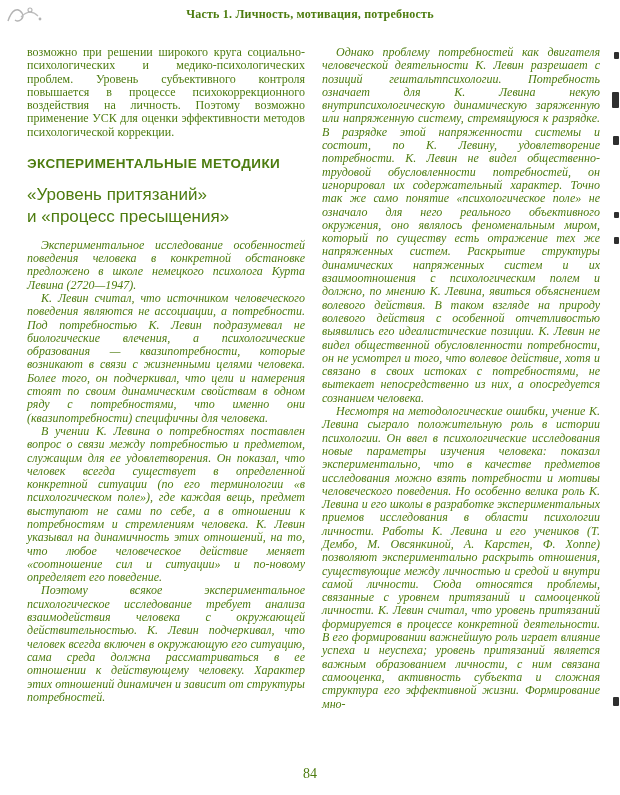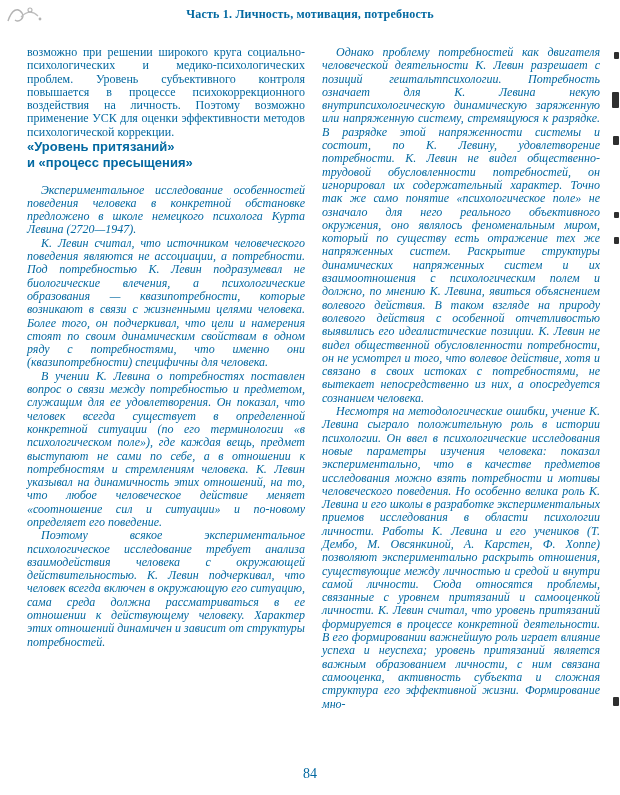--- a/index.html
+++ b/index.html
@@ -7,21 +7,21 @@
     padding: 0;
     background: #f4f4f2;
   }
   .page {
     position: relative;
     width: 620px;
     height: 795px;
     background: #ffffff;
     overflow: hidden;
     font-family: "Liberation Serif", serif;
-    color: #0369a1;
+    color: #4d7c0f;
   }
   .ornament {
     position: absolute;
     top: 3px;
     left: 5px;
     width: 40px;
     height: 24px;
     opacity: 0.75;
   }
   .running-header {
@@ -63,22 +63,22 @@
     font-weight: bold;
     font-size: 13.5px;
     letter-spacing: 0.4px;
     line-height: 1.2;
     margin: 17px 0 12px 0;
     text-align: left;
     text-indent: 0;
   }
   .sub-heading {
     font-family: "Liberation Sans", sans-serif;
-    font-weight: bold;
-    font-size: 13px;
+    font-weight: normal;
+    font-size: 17px;
     line-height: 1.25;
     margin: 0 0 12px 0;
     white-space: pre-line;
     text-align: left;
     text-indent: 0;
   }
   .page-number {
     position: absolute;
     bottom: 13px;
     left: 0;
@@ -114,20 +114,21 @@
     </svg>
   </div>
 
   <div class="running-header">Часть 1. Личность, мотивация, потребность</div>
 
   <div class="content">
 
     <div class="col">
       <p class="body-p">возможно при решении широкого круга социально-психологических и медико-психологических проблем. Уровень субъективного контроля повышается в процессе психокоррекционного воздействия на личность. Поэтому возможно применение УСК для оценки эффективности методов психологической коррекции.</p>
 
+      <h1 class="section-heading">ЭКСПЕРИМЕНТАЛЬНЫЕ МЕТОДИКИ</h1>
 
       <h2 class="sub-heading">«Уровень притязаний»
 и «процесс пресыщения»</h2>
 
       <p class="body-p indent">Экспериментальное исследование особенностей поведения человека в конкретной обстановке предложено в школе немецкого психолога Курта Левина (2720—1947).</p>
       <p class="body-p indent">К. Левин считал, что источником человеческого поведения являются не ассоциации, а потребности. Под потребностью К. Левин подразумевал не биологические влечения, а психологические образования — квазипотребности, которые возникают в связи с жизненными целями человека. Более того, он подчеркивал, что цели и намерения стоят по своим динамическим свойствам в одном ряду с потребностями, что именно они (квазипотребности) специфичны для человека.</p>
       <p class="body-p indent">В учении К. Левина о потребностях поставлен вопрос о связи между потребностью и предметом, служащим для ее удовлетворения. Он показал, что человек всегда существует в определенной конкретной ситуации (по его терминологии «в психологическом поле»), где каждая вещь, предмет выступают не сами по себе, а в отношении к потребностям и стремлениям человека. К. Левин указывал на динамичность этих отношений, на то, что любое человеческое действие меняет «соотношение сил и ситуации» и по-новому определяет его поведение.</p>
       <p class="body-p indent">Поэтому всякое экспериментальное психологическое исследование требует анализа взаимодействия человека с окружающей действительностью. К. Левин подчеркивал, что человек всегда включен в окружающую его ситуацию, сама среда должна рассматриваться в ее отношении к действующему человеку. Характер этих отношений динамичен и зависит от структуры потребностей.</p>
     </div>
 

